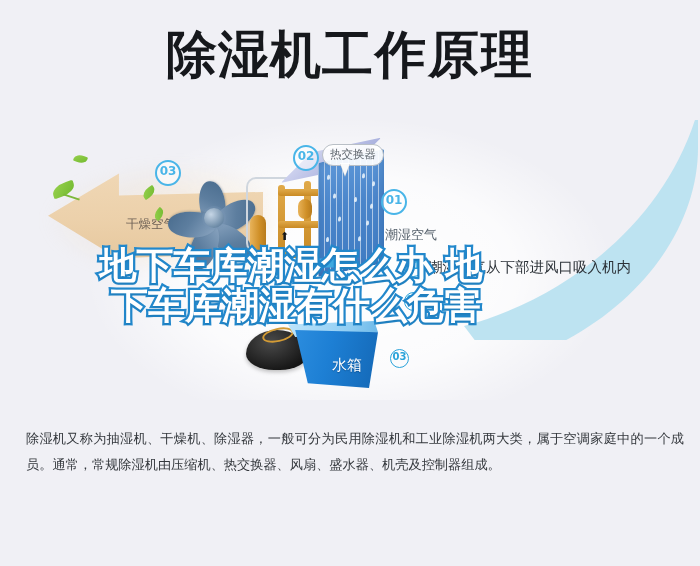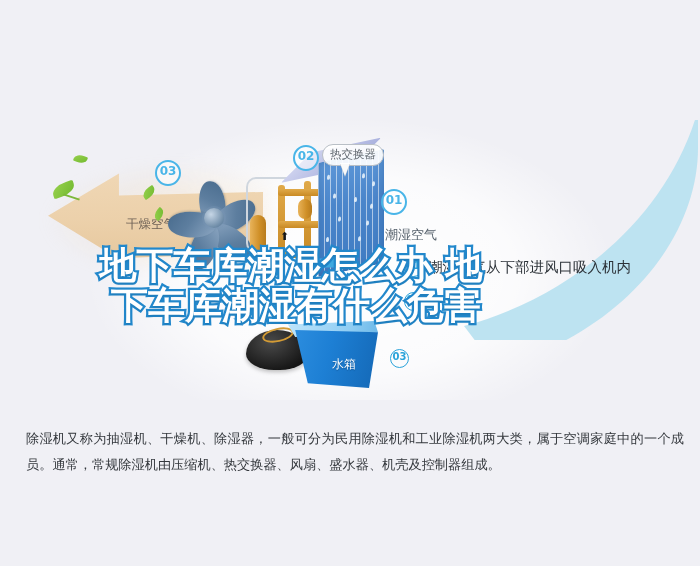--- a/index.html
+++ b/index.html
@@ -245,21 +245,21 @@
   .tank-lip {
     position: absolute;
     left: -2px; top: -9px;
     width: 92px; height: 16px;
     background: linear-gradient(100deg, #bfe5fb, #8fcdf3 70%, #6cb8e8);
     clip-path: polygon(10% 100%, 2% 22%, 96% 0%, 100% 70%);
   }
   .tank-label {
     position: absolute;
     left: 44px; top: 26px;
-    font-size: 12px;
+    font-size: 15px;
     color: #ffffff;
     font-family: "DejaVu Sans", sans-serif;
     text-shadow: 0 1px 1px rgba(0,40,80,0.4);
   }
   .compressor {
     position: absolute;
     left: 246px; top: 330px;
     width: 62px; height: 40px;
     background: radial-gradient(ellipse at 40% 30%, #4a4a4a, #151515 75%);
     border-radius: 50% 50% 45% 45% / 60% 60% 40% 40%;
@@ -397,20 +397,25 @@
     color: #23262a;
   }
 </style>
 </head>
 <body>
 
 <div class="infographic">
 
   <div class="illo-glow"></div>
 
+  <div class="title-wrap">
+    <div class="title">
+      <span class="t-part1">除湿机</span><span class="t-part2">工作原理</span>
+    </div>
+  </div>
 
   <div class="dry-arrow-soft"></div>
   <div class="dry-arrow"></div>
   <div class="dry-label">干燥空气</div>
 
   <div class="leaf l1"></div>
   <div class="leaf-stem"></div>
   <div class="leaf l2"></div>
   <div class="leaf l3"></div>
   <div class="leaf l4"></div>

